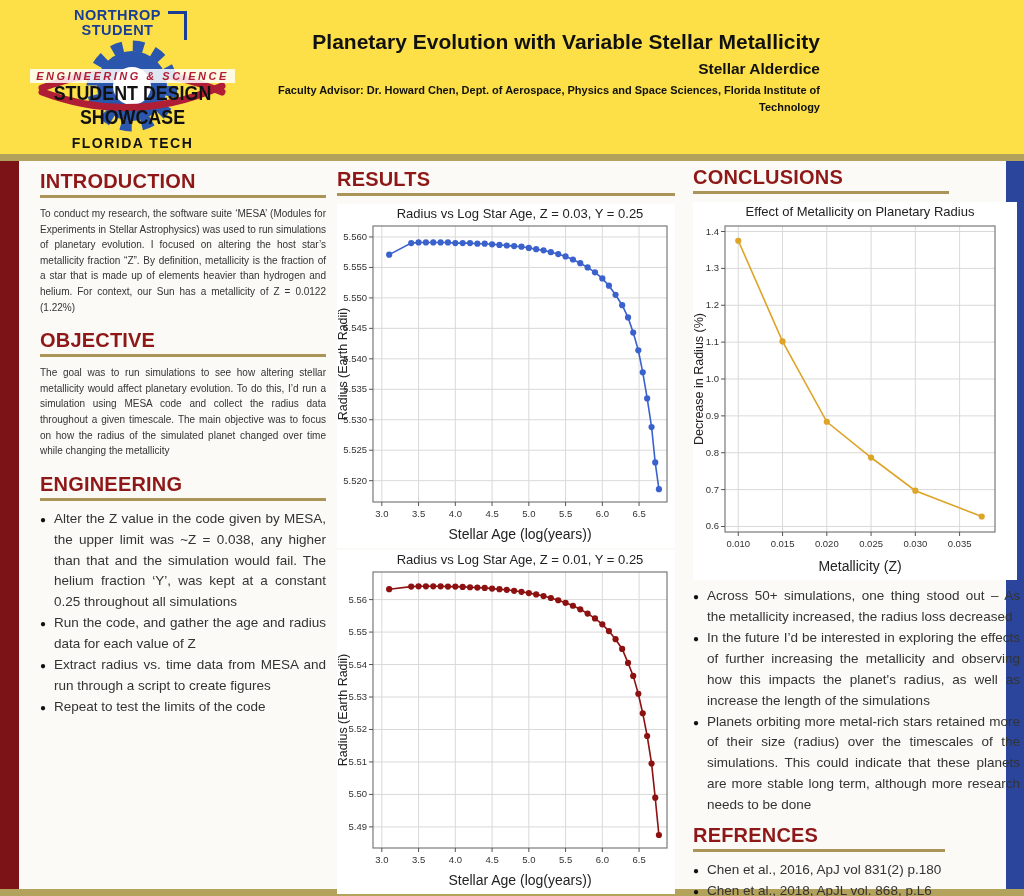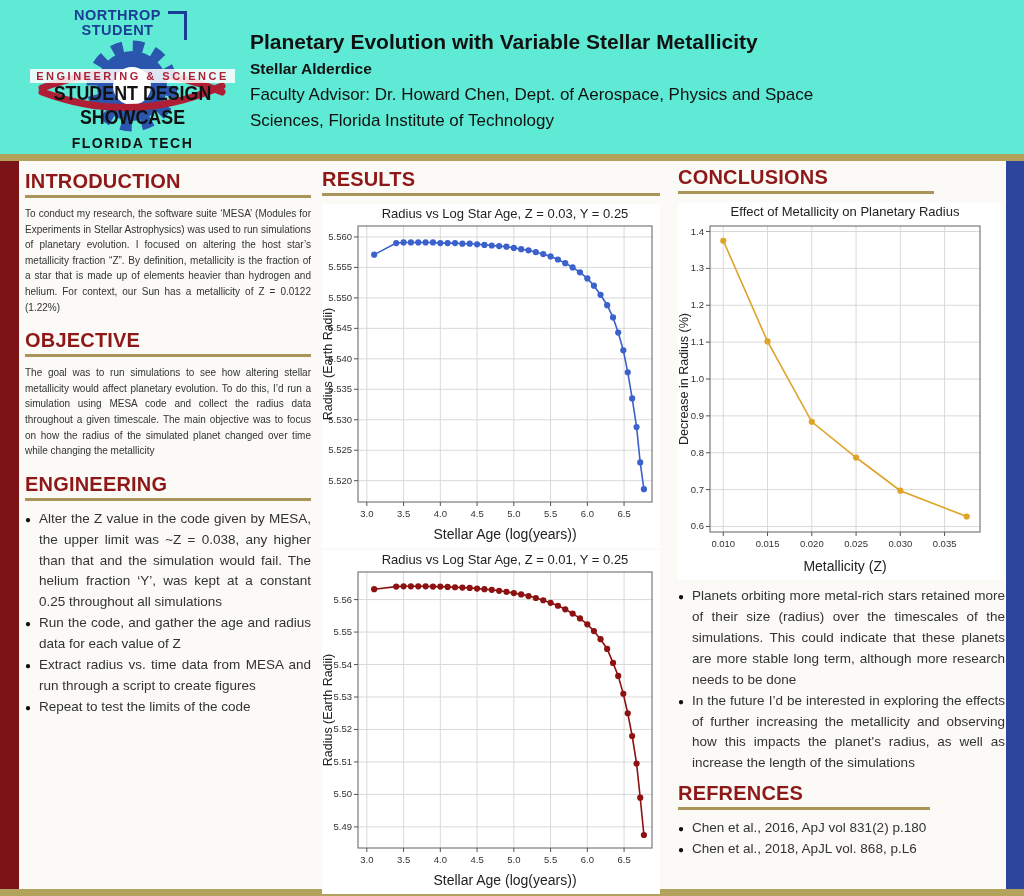--- a/index.html
+++ b/index.html
@@ -9,40 +9,40 @@
     font-family:"Liberation Sans","DejaVu Sans",sans-serif;
     color:#333;
   }
   
   .bar{position:absolute;}
   .bar-top{left:0;top:154px;width:1024px;height:7px;background:#b3a25c;}
   .bar-bottom{left:0;top:889px;width:1024px;height:7px;background:#b3a25c;}
   .bar-left{left:0;top:161px;width:19px;height:728px;background:#7c1417;}
   .bar-right{left:1006px;top:161px;width:18px;height:728px;background:#2b459c;}
   
-  .header{position:absolute;left:0;top:0;width:1024px;height:154px;background:#5eead4;}
-  .titleblock{position:absolute;left:250px;top:30px;width:570px;text-align:left;color:#111;}
+  .header{position:absolute;left:0;top:0;width:1024px;height:154px;background:#fde047;}
+  .titleblock{position:absolute;left:250px;top:30px;width:570px;text-align:right;color:#111;}
   .poster-title{font-size:21px;font-weight:bold;margin:0 0 6px 0;}
   .poster-author{font-size:15.5px;font-weight:bold;margin:0 0 4px 0;}
-  .poster-advisor{font-size:17px;font-weight:normal;line-height:1.5;}
+  .poster-advisor{font-size:11px;font-weight:bold;line-height:1.5;}
   
   .logo{position:absolute;left:30px;top:6px;width:205px;height:145px;}
   .ng-brand{position:absolute;left:0;top:2px;width:175px;text-align:center;
     color:#1a3e94;font-weight:bold;font-size:14.5px;line-height:1.05;letter-spacing:.5px;}
   .ng-bracket{position:absolute;right:18px;top:3px;width:16px;height:26px;
     border-top:3px solid #1a3e94;border-right:3px solid #1a3e94;}
   .gear-svg{position:absolute;left:0;top:34px;}
   .band{position:absolute;left:0;width:205px;text-align:center;}
   .eng-sci{top:63px;color:#b01e36;font-weight:bold;font-size:11px;letter-spacing:2.5px;
-    background:rgba(255,255,255,.85);padding:1px 0;}
+    background:rgba(255,255,255,.85);padding:1px 0;font-style:italic;}
   .sds{top:79px;color:#111;font-weight:900;font-size:17.5px;letter-spacing:0px;
     transform:scale(1.02,1.12);background:rgba(255,255,255,.0);}
   .ft{top:129px;color:#111;font-weight:900;font-size:14px;letter-spacing:1.5px;}
   
-  .col{position:absolute;}
+  .col{position:absolute;margin-left:15px;}
   .col1{left:25px;top:170px;width:286px;}
   .col2{left:322px;top:168px;width:338px;}
   .col3{left:678px;top:166px;width:327px;}
   h2.sec{color:#8e1717;font-size:20px;font-weight:bold;margin:0 0 1px 0;letter-spacing:.2px;}
   .rule{height:3px;background:#ab9457;margin:2px 0 8px 0;}
   .bodytext{font-size:10px;line-height:1.56;text-align:justify;color:#333;}
   .gap{height:14px;}
   .blist{margin:0;padding:0;}
   .bullet{position:relative;padding-left:14px;font-size:13.5px;line-height:1.55;
     text-align:justify;color:#333;}
@@ -369,22 +369,23 @@
         <circle cx="178.06557377049182" cy="255.52771084337348" r="3.1" fill="#dda428"></circle>
         <circle cx="222.327868852459" cy="288.7084337349398" r="3.1" fill="#dda428"></circle>
         <circle cx="288.72131147540983" cy="314.5156626506024" r="3.1" fill="#dda428"></circle>
         <text x="167" y="14" text-anchor="middle" font-size="13" fill="#222">Effect of Metallicity on Planetary Radius</text>
         <text x="167" y="369" text-anchor="middle" font-size="14" fill="#222">Metallicity (Z)</text>
         <text x="10" y="177" text-anchor="middle" font-size="12.5" fill="#222" transform="rotate(-90 10 177)">Decrease in Radius (%)</text>
       </svg>
     </div>
   <div style="height:6px;"></div>
   <div class="blist">
+    <div class="bullet">Across 50+ simulations, one thing stood out – As the metallicity increased, the radius loss  decreased</div>
+    <div class="bullet">In the future I’d be interested in exploring the effects of further increasing the metallicity and observing how this impacts the planet's radius, as well as increase the length of the simulations</div>
     <div class="bullet">Planets orbiting more metal-rich stars retained more of their size (radius) over the timescales of the simulations. This could indicate that these planets are more stable long term, although more research needs to be done</div>
-    <div class="bullet">In the future I’d be interested in exploring the effects of further increasing the metallicity and observing how this impacts the planet's radius, as well as increase the length of the simulations</div>
   </div>
   <div style="height:8px;"></div>
   <h2 class="sec">REFRENCES</h2>
   <div class="rule" style="width:252px;"></div>
   <div class="blist ref">
     <div class="bullet">Chen et al.,  2016,  ApJ vol 831(2) p.180</div>
     <div class="bullet">Chen et al., 2018, ApJL vol. 868, p.L6</div>
   </div>
 </div>
 

